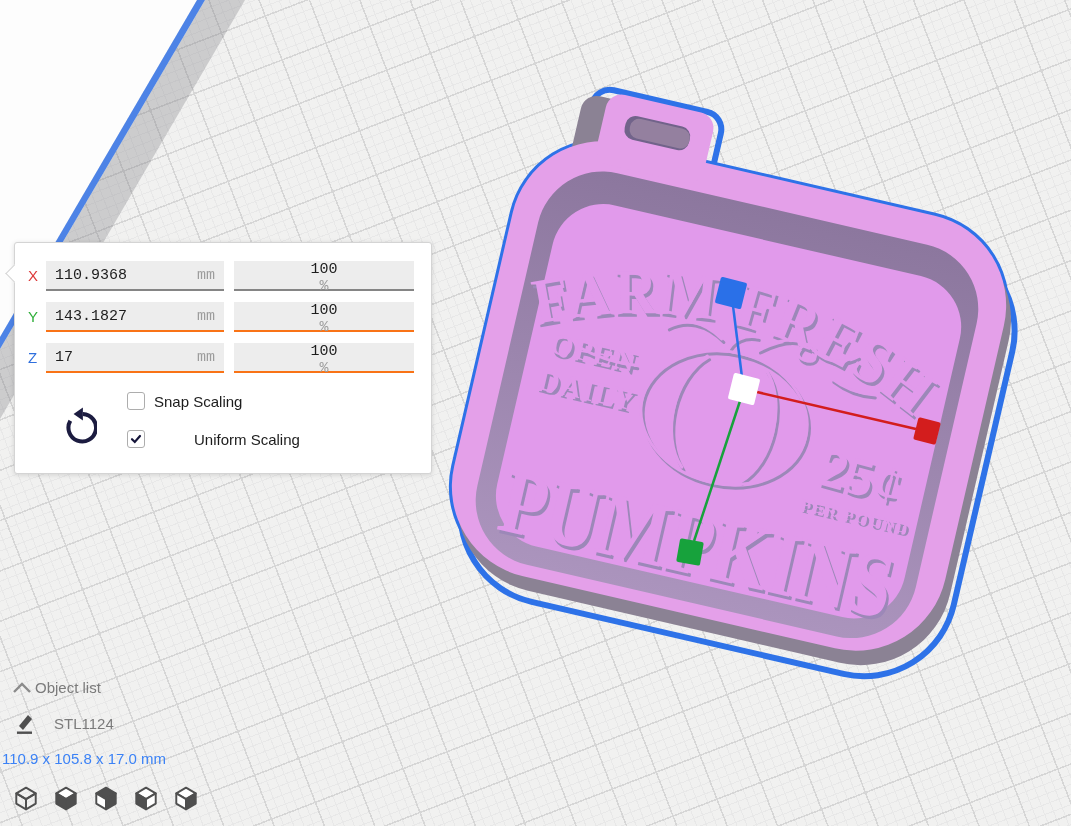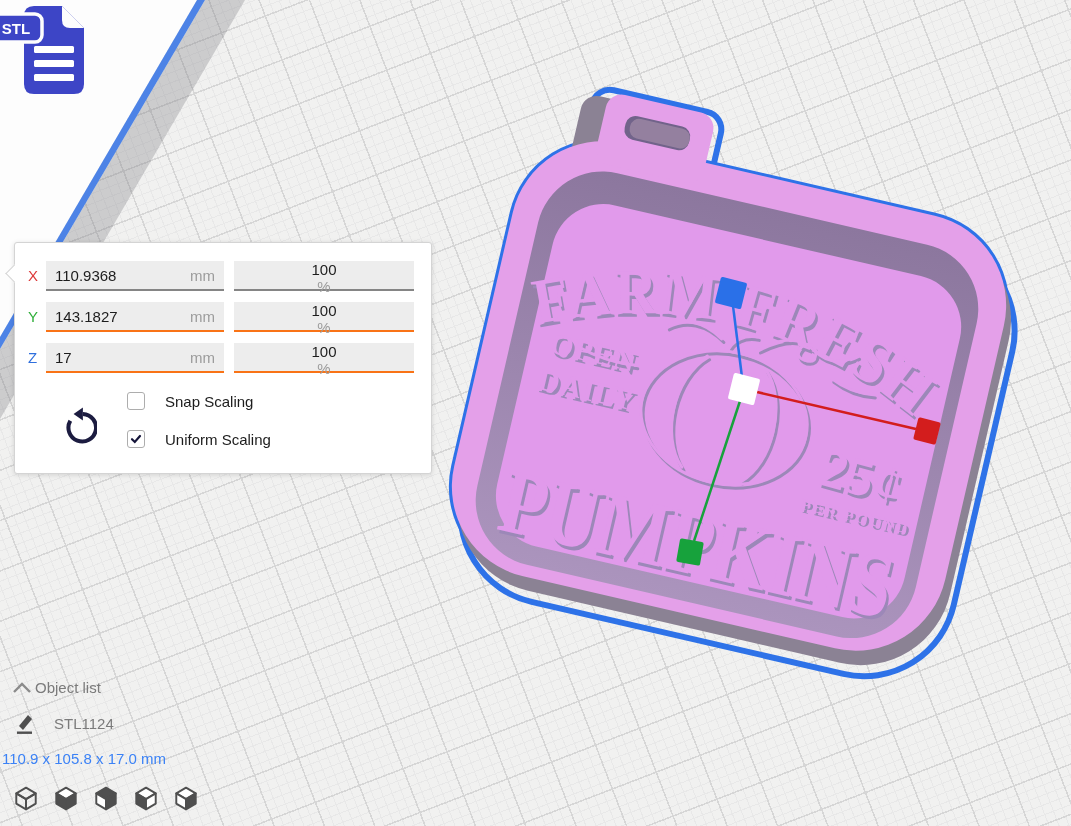--- a/index.html
+++ b/index.html
@@ -35,29 +35,29 @@
     background:#fff;border:1px solid #d4d4d4;border-radius:3px;
     box-shadow:0 1px 5px rgba(0,0,0,.13);z-index:10;}
   .panel-arrow{position:absolute;left:-7px;top:24px;width:12px;height:12px;background:#fff;
     border-left:1px solid #d4d4d4;border-bottom:1px solid #d4d4d4;transform:rotate(45deg);}
   .axis-row{position:absolute;left:0;width:100%;height:30px;}
   .axis-row.rx{top:18px;} .axis-row.ry{top:59px;} .axis-row.rz{top:100px;}
   .axis-label{position:absolute;left:13px;top:0;width:18px;line-height:30px;font-size:15px;}
   .axis-x{color:#dd3a3a;} .axis-y{color:#2fae39;} .axis-z{color:#2f6fdd;}
   .field{position:absolute;top:0;height:30px;background:#ededed;box-sizing:border-box;
     border-bottom:2px solid #f97316;display:flex;justify-content:space-between;
-    align-items:center;padding:0 9px;font-size:15px;color:#1d1d1d;}
+    align-items:center;padding:0 9px;font-size:15px;color:#1d1d1d;font-family:Liberation Mono, monospace;}
   .rx .field{border-bottom-color:#858585;}
   .field.fmm{left:31px;width:178px;} .field.fpct{left:219px;width:180px;flex-direction:column;}
   .unit{color:#9c9c9c;}
   .check-row{position:absolute;left:112px;display:flex;align-items:center;height:20px;}
-  .check-row.snap{top:148px;} .check-row.uniform{top:186px;}
+  .check-row.snap{top:148px;} .check-row.uniform{top:186px;gap:40px;}
   .checkbox{width:18px;height:18px;border:1px solid #adadad;border-radius:3px;background:#fff;
     box-sizing:border-box;display:flex;align-items:center;justify-content:center;}
-  .check-label{margin-left:20px;font-size:15px;color:#1c1c1c;}
+  .check-label{margin-left:9px;font-size:15px;color:#1c1c1c;}
   .reset-btn{position:absolute;left:46px;top:164px;width:36px;height:42px;cursor:pointer;}
 
   
   .stl-icon{position:absolute;left:0;top:0;z-index:11;}
 
   
   .obj-header{position:absolute;left:12px;top:679px;display:flex;align-items:center;z-index:9;}
   .obj-header .txt{margin-left:3px;font-size:15px;color:#7b7b7b;}
   .obj-item{position:absolute;left:14px;top:712px;display:flex;align-items:center;z-index:9;}
   .obj-item .txt{margin-left:18px;font-size:15px;color:#7b7b7b;}
@@ -169,31 +169,20 @@
         </g>
       <g transform="translate(690,552) rotate(10)">
           <rect x="-12" y="-12" width="24" height="24" rx="2" fill="#17a23c"></rect>
         </g>
       <g transform="translate(744,389) rotate(14)">
           <rect x="-13.5" y="-13.5" width="27" height="27" rx="2" fill="#ffffff"></rect>
         </g>
     </g>
   </svg>
 
-  <div class="stl-icon">
-    <svg width="100" height="104" viewBox="0 0 100 104">
-      <path d="M 34,6 H 62 L 84,28 V 84 Q 84,94 74,94 H 34 Q 24,94 24,84 V 16 Q 24,6 34,6 Z" fill="#3d45c6"></path>
-      <path d="M 62,6 L 62,20 Q 62,28 70,28 L 84,28 Z" fill="#fdfdfd"></path>
-      <rect x="34" y="46" width="40" height="7" rx="1.5" fill="#fff"></rect>
-      <rect x="34" y="60" width="40" height="7" rx="1.5" fill="#fff"></rect>
-      <rect x="34" y="74" width="40" height="7" rx="1.5" fill="#fff"></rect>
-      <rect x="-10" y="14" width="52" height="28" rx="7" fill="#3d45c6" stroke="#fdfdfd" stroke-width="3.5"></rect>
-      <text x="16" y="34" text-anchor="middle" font-size="15" font-weight="bold" fill="#fff" font-family="Liberation Sans, sans-serif">STL</text>
-    </svg>
-  </div>
 
   <div class="scale-panel">
     <div class="panel-arrow"></div>
 
     <div class="axis-row rx">
       <span class="axis-label axis-x">X</span>
       <div class="field fmm">
         <span>110.9368</span>
         <span class="unit">mm</span>
       </div>

